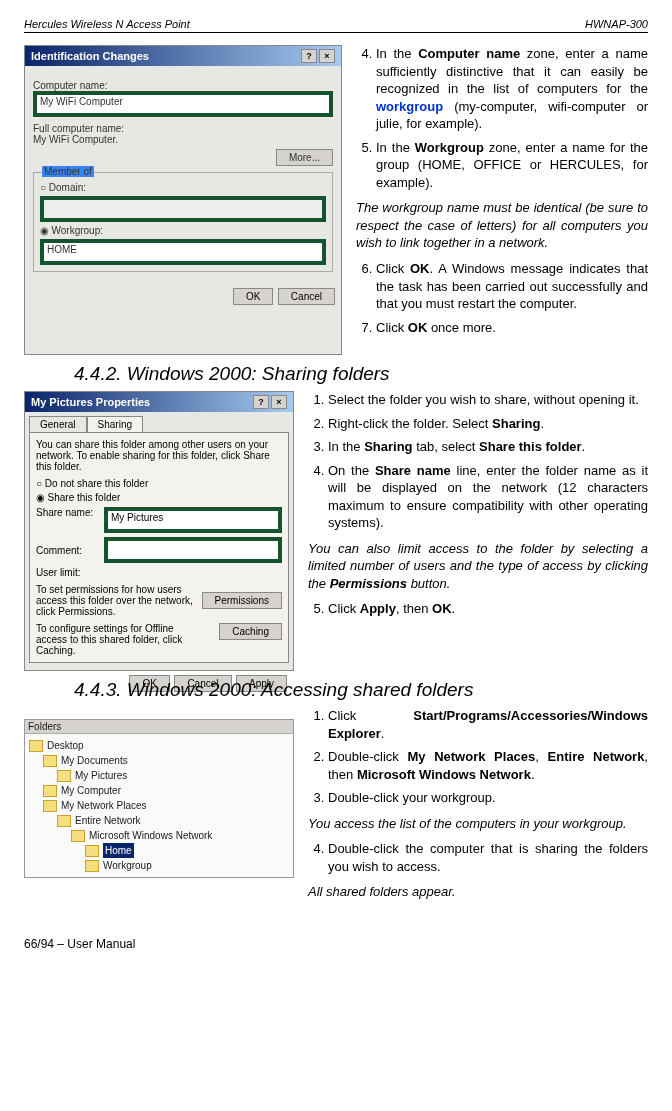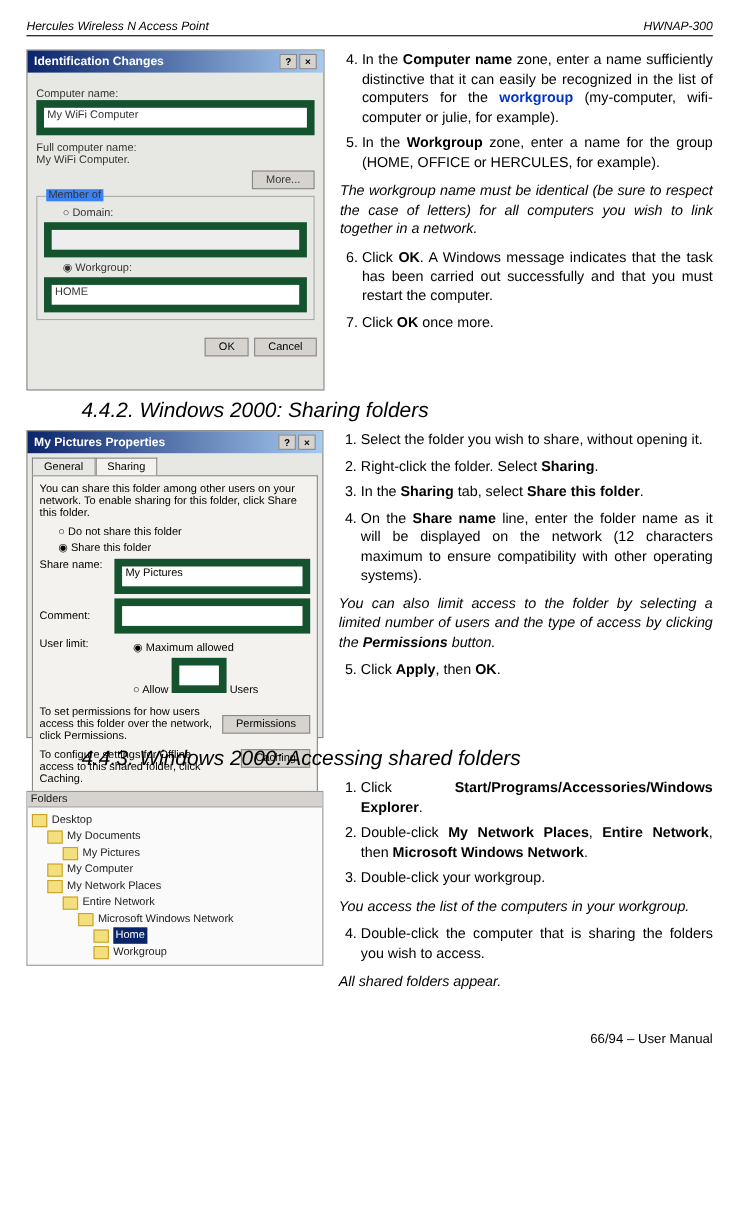--- a/index.html
+++ b/index.html
@@ -27,21 +27,21 @@
     display: flex;
     gap: 14px;
     margin-bottom: 8px;
   }
   .imgbox {
     flex-shrink: 0;
     border: 1px solid #888;
     background: #e7e7e3;
     box-sizing: border-box;
   }
-  .img1 { width: 271px; height: 310px; }
+  .img1 { width: 318px; height: 310px; }
   .img2 { width: 270px; height: 280px; }
   .img3 { width: 270px; height: 118px; border:none; background: transparent;}
   .dlg-title {
     background: linear-gradient(to right,#0a246a,#a6caf0);
     color:#fff;
     font-size:11px;
     padding:3px 6px;
     display:flex;
     justify-content:space-between;
     align-items:center;
@@ -54,28 +54,28 @@
   .dlg-title .btns div{
     width:14px;height:12px;background:#d6d3ce;color:#000;font-size:9px;text-align:center;line-height:12px;border:1px solid #888;
   }
   .dlg-body{
     padding:8px;
     font-size:10px;
     color:#333;
   }
   .field-label{font-size:10px;margin-top:6px;}
   .field-box{
-    background:#fff;border:7px solid #14532d;height:16px;padding:1px 3px;font-size:10px;
+    background:#fff;border:4px solid #14532d;height:16px;padding:1px 3px;font-size:10px;
   }
   .btn{
     display:inline-block;background:#d6d3ce;border:1px solid #888;font-size:10px;padding:2px 12px;
   }
   .group-box{border:1px solid #aaa;padding:6px;margin-top:6px;position:relative;}
   .group-box .glabel{position:absolute;top:-7px;left:8px;background:#3b82f6;font-size:10px;padding:0 2px;}
-  .radio{font-size:10px;margin:3px 17px;}
+  .radio{font-size:10px;margin:3px 0;}
   .dlg-footer{text-align:right;padding:6px;}
   .tabs{display:flex;gap:0;padding:4px 4px 0 4px;}
   .tab{background:#e7e7e3;border:1px solid #888;border-bottom:none;font-size:10px;padding:2px 10px;}
   .tab.sel{background:#f3f2ee;}
   .panel{background:#f3f2ee;border:1px solid #888;margin:0 4px 4px 4px;padding:6px;font-size:10px;}
   .folder-tree{
     border:1px solid #999;
     padding:4px;
     font-size:10px;
     color:#1a1a1a;
@@ -103,21 +103,20 @@
   .content b{font-weight:bold;}
   .link{color:#0033cc;font-weight:bold;}
   .heading {
     font-style: italic;
     font-size: 19px;
     margin: 4px 0 6px 50px;
   }
   .footer {
     font-size: 12px;
     margin-top: 28px;
-    text-align: right;
   }
 </style>
 </head>
 <body>
 
 <div class="page">
   <div class="header">
     <span>Hercules Wireless N Access Point</span>
     <span>HWNAP-300</span>
   </div>
@@ -185,24 +184,20 @@
         <div style="display:flex;gap:6px;margin-top:4px;">
           <span style="width:62px;">Share name:</span>
           <div class="field-box" style="flex:1;">My Pictures</div>
         </div>
         <div style="display:flex;gap:6px;align-items:center;margin-top:4px;">
           <span style="width:62px;">Comment:</span>
           <div class="field-box" style="flex:1;"></div>
         </div>
         <div style="display:flex;gap:6px;margin-top:4px;">
           <span style="width:62px;">User limit:</span>
-          <div>
-            <div class="radio">◉ <span>Maximum allowed</span></div>
-            <div class="radio">○ <span>Allow</span> <span class="field-box" style="display:inline-block;width:30px;"></span> <span>Users</span></div>
-          </div>
         </div>
         <div style="display:flex;gap:6px;align-items:center;margin-top:6px;">
           <span style="flex:1;">To set permissions for how users access this folder over the network, click Permissions.</span>
           <span class="btn">Permissions</span>
         </div>
         <div style="display:flex;gap:20px;align-items:flex-start;margin-top:6px;">
           <span style="flex:1;">To configure settings for Offline access to this shared folder, click Caching.</span>
           <span class="btn">Caching</span>
         </div>
       </div>

